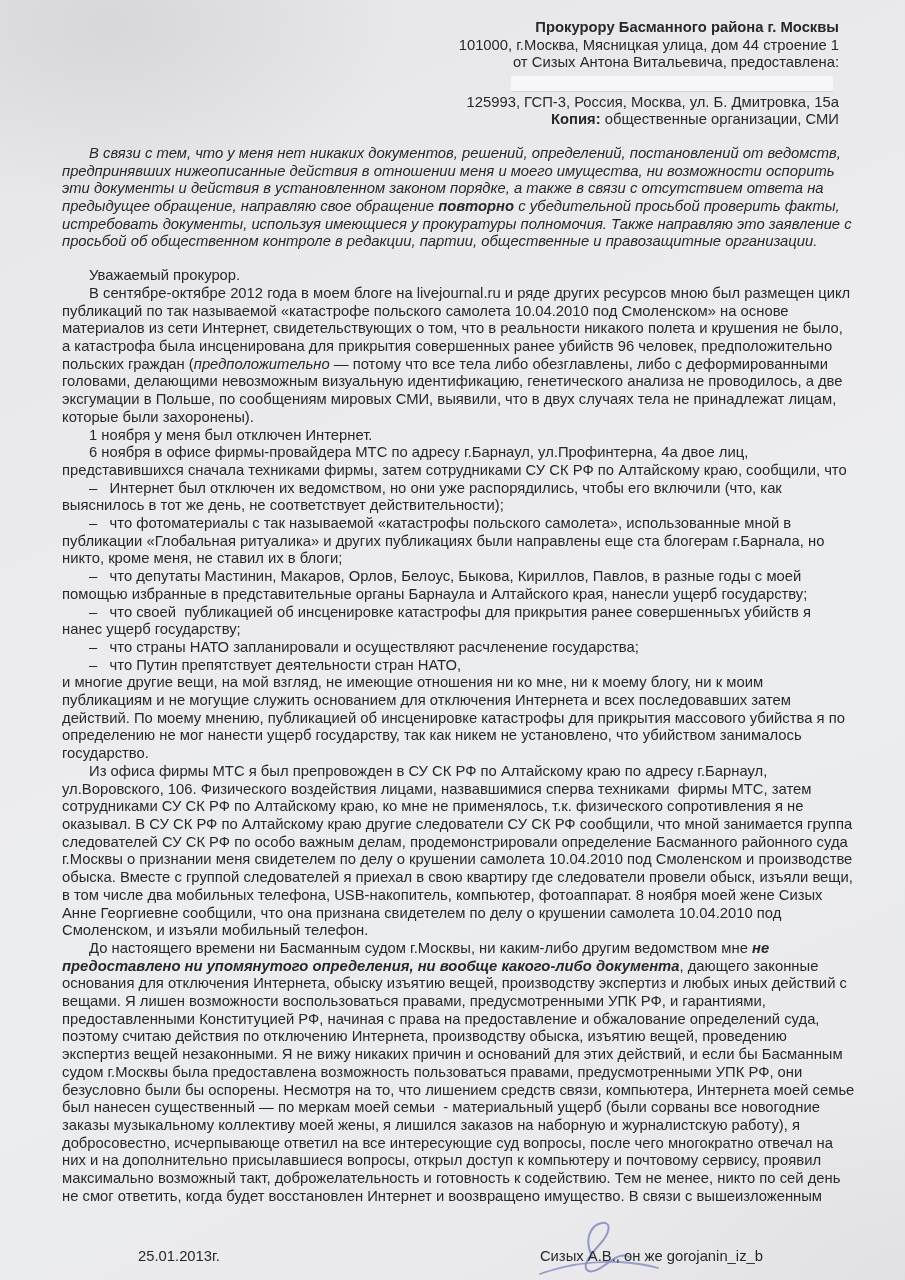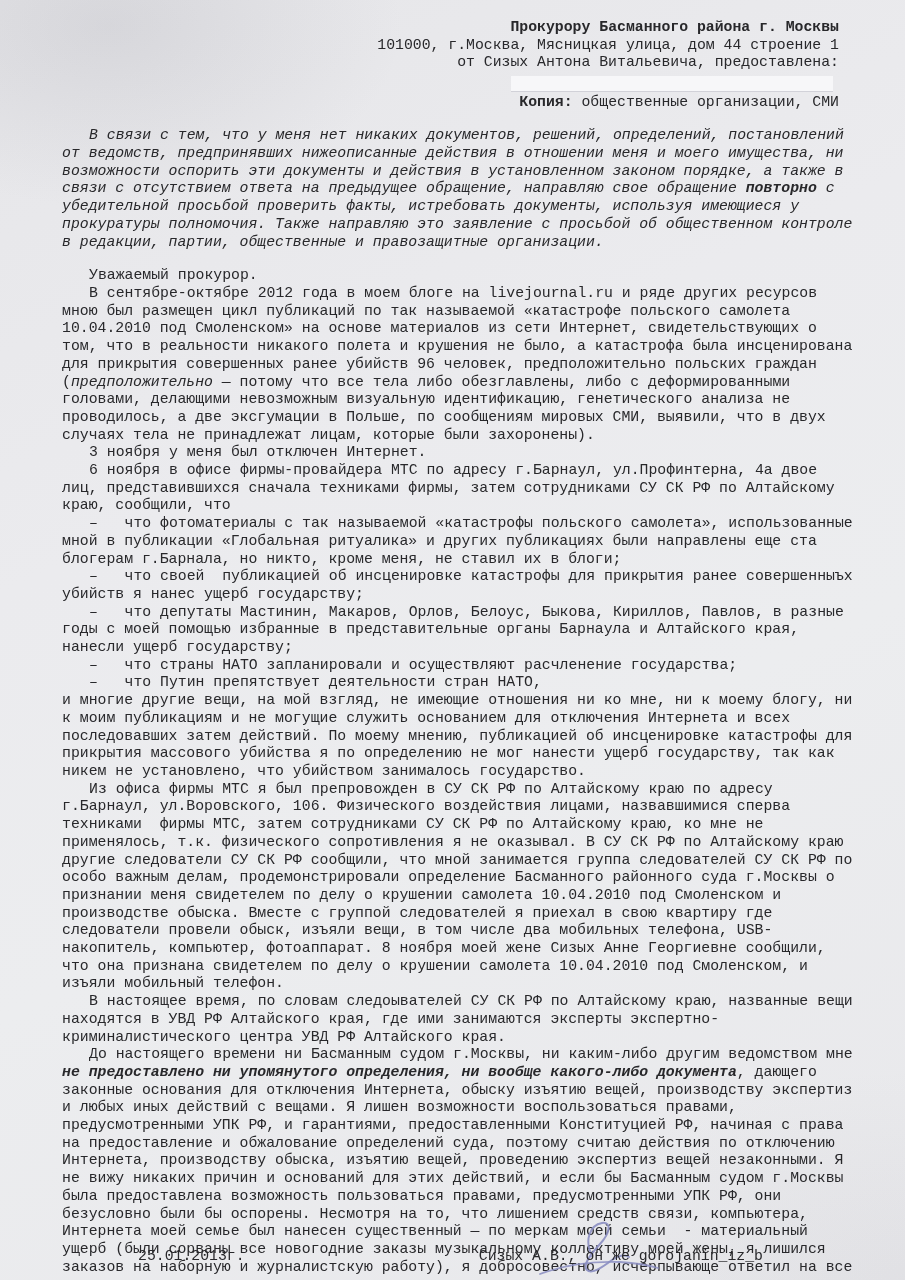--- a/index.html
+++ b/index.html
@@ -1,21 +1,21 @@
 <!DOCTYPE html>
 <html><head>
 <meta charset="utf-8">
 <style>
   html,body{margin:0;padding:0;background:#777;}
   .page{
     position:relative;
     width:905px;height:1280px;
     margin:0 auto;
     overflow:hidden;
-    font-family:Liberation Mono, monospace;
+    font-family:Liberation Sans, sans-serif;
     color:#28282b;
     background:
       radial-gradient(ellipse 420px 260px at 12% 2%, rgba(150,150,160,0.20), rgba(150,150,160,0) 70%),
       radial-gradient(ellipse 500px 300px at 100% 100%, rgba(160,160,170,0.10), rgba(160,160,170,0) 70%),
       linear-gradient(155deg,#e6e6e9 0%,#ebebee 35%,#ecedef 60%,#e8e8eb 100%);
   }
   .content{
     position:absolute;left:62px;right:50px;top:0;bottom:0;
   }
   
@@ -56,37 +56,38 @@
 <body>
 
 <div class="page">
   <div class="content">
 
     <div class="letter-header">
         <div class="hline"><span class="b">Прокурору Басманного района г. Москвы</span></div>
         <div class="hline"><span>101000, г.Москва, Мясницкая улица, дом 44 строение 1</span></div>
         <div class="hline"><span>от Сизых Антона Витальевича, предоставлена:</span></div>
         <div class="redacted"></div>
+        <div class="hline"><span>125993, ГСП-3, Россия, Москва, ул. Б. Дмитровка, 15а</span></div>
         <div class="hline"><span class="b">Копия:</span><span> общественные организации, СМИ</span></div>
       </div>
 
     <div class="letter-body">
         <p class="gap-top"><span class="i">В связи с тем, что у меня нет никаких документов, решений, определений, постановлений от ведомств, предпринявших нижеописанные действия в отношении меня и моего имущества, ни возможности оспорить эти документы и действия в установленном законом порядке, а также в связи с отсутствием ответа на предыдущее обращение, направляю свое обращение </span><span class="b i">повторно</span><span class="i"> с убедительной просьбой проверить факты, истребовать документы, используя имеющиеся у прокуратуры полномочия. Также направляю это заявление с просьбой об общественном контроле в редакции, партии, общественные и правозащитные организации.</span></p>
         <p class="gap-top"><span>Уважаемый прокурор.</span></p>
         <p><span>В сентябре-октябре 2012 года в моем блоге на livejournal.ru и ряде других ресурсов мною был размещен цикл публикаций по так называемой «катастрофе польского самолета 10.04.2010 под Смоленском» на основе материалов из сети Интернет, свидетельствующих о том, что в реальности никакого полета и крушения не было, а катастрофа была инсценирована для прикрытия совершенных ранее убийств 96 человек, предположительно польских граждан (</span><span class="i">предположительно</span><span> — потому что все тела либо обезглавлены, либо с деформированными головами, делающими невозможным визуальную идентификацию, генетического анализа не проводилось, а две эксгумации в Польше, по сообщениям мировых СМИ, выявили, что в двух случаях тела не принадлежат лицам, которые были захоронены).</span></p>
-        <p><span>3 ноября у меня был отключен Интернет.</span></p>
+        <p><span>1 ноября у меня был отключен Интернет.</span></p>
         <p><span>6 ноября в офисе фирмы-провайдера МТС по адресу г.Барнаул, ул.Профинтерна, 4а двое лиц, представившихся сначала техниками фирмы, затем сотрудниками СУ СК РФ по Алтайскому краю, сообщили, что</span></p>
+        <p><span>–&nbsp;&nbsp;&nbsp;Интернет был отключен их ведомством, но они уже распорядились, чтобы его включили (что, как выяснилось в тот же день, не соответствует действительности);</span></p>
         <p><span>–&nbsp;&nbsp;&nbsp;что фотоматериалы с так называемой «катастрофы польского самолета», использованные мной в публикации «Глобальная ритуалика» и других публикациях были направлены еще ста блогерам г.Барнала, но никто, кроме меня, не ставил их в блоги;</span></p>
+        <p><span>–&nbsp;&nbsp;&nbsp;что депутаты Мастинин, Макаров, Орлов, Белоус, Быкова, Кириллов, Павлов, в разные годы с моей помощью избранные в представительные органы Барнаула и Алтайского края, нанесли ущерб государству;</span></p>
         <p><span>–&nbsp;&nbsp;&nbsp;что своей  публикацией об инсценировке катастрофы для прикрытия ранее совершенныъх убийств я нанес ущерб государству;</span></p>
-        <p><span>–&nbsp;&nbsp;&nbsp;что депутаты Мастинин, Макаров, Орлов, Белоус, Быкова, Кириллов, Павлов, в разные годы с моей помощью избранные в представительные органы Барнаула и Алтайского края, нанесли ущерб государству;</span></p>
         <p><span>–&nbsp;&nbsp;&nbsp;что страны НАТО запланировали и осуществляют расчленение государства;</span></p>
         <p><span>–&nbsp;&nbsp;&nbsp;что Путин препятствует деятельности стран НАТО,</span></p>
         <p class="noindent"><span>и многие другие вещи, на мой взгляд, не имеющие отношения ни ко мне, ни к моему блогу, ни к моим публикациям и не могущие служить основанием для отключения Интернета и всех последовавших затем действий. По моему мнению, публикацией об инсценировке катастрофы для прикрытия массового убийства я по определению не мог нанести ущерб государству, так как никем не установлено, что убийством занималось государство.</span></p>
         <p><span>Из офиса фирмы МТС я был препровожден в СУ СК РФ по Алтайскому краю по адресу г.Барнаул, ул.Воровского, 106. Физического воздействия лицами, назвавшимися сперва техниками  фирмы МТС, затем сотрудниками СУ СК РФ по Алтайскому краю, ко мне не применялось, т.к. физического сопротивления я не оказывал. В СУ СК РФ по Алтайскому краю другие следователи СУ СК РФ сообщили, что мной занимается группа следователей СУ СК РФ по особо важным делам, продемонстрировали определение Басманного районного суда г.Москвы о признании меня свидетелем по делу о крушении самолета 10.04.2010 под Смоленском и производстве обыска. Вместе с группой следователей я приехал в свою квартиру где следователи провели обыск, изъяли вещи, в том числе два мобильных телефона, USB-накопитель, компьютер, фотоаппарат. 8 ноября моей жене Сизых Анне Георгиевне сообщили, что она признана свидетелем по делу о крушении самолета 10.04.2010 под Смоленском, и изъяли мобильный телефон.</span></p>
-        <p><span>В настоящее время, по словам следоывателей СУ СК РФ по Алтайскому краю, названные вещи находятся в УВД РФ Алтайского края, где ими занимаются эксперты экспертно-криминалистического центра УВД РФ Алтайского края.</span></p>
         <p><span>До настоящего времени ни Басманным судом г.Москвы, ни каким-либо другим ведомством мне </span><span class="b i">не предоставлено ни упомянутого определения, ни вообще какого-либо документа</span><span>, дающего законные основания для отключения Интернета, обыску изъятию вещей, производству экспертиз и любых иных действий с вещами. Я лишен возможности воспользоваться правами, предусмотренными УПК РФ, и гарантиями, предоставленными Конституцией РФ, начиная с права на предоставление и обжалование определений суда, поэтому считаю действия по отключению Интернета, производству обыска, изъятию вещей, проведению экспертиз вещей незаконными. Я не вижу никаких причин и оснований для этих действий, и если бы Басманным судом г.Москвы была предоставлена возможность пользоваться правами, предусмотренными УПК РФ, они безусловно были бы оспорены. Несмотря на то, что лишением средств связи, компьютера, Интернета моей семье был нанесен существенный — по меркам моей семьи  - материальный ущерб (были сорваны все новогодние заказы музыкальному коллективу моей жены, я лишился заказов на наборную и журналистскую работу), я добросовестно, исчерпывающе ответил на все интересующие суд вопросы, после чего многократно отвечал на них и на дополнительно присылавшиеся вопросы, открыл доступ к компьютеру и почтовому сервису, проявил максимально возможный такт, доброжелательность и готовность к содействию. Тем не менее, никто по сей день не смог ответить, когда будет восстановлен Интернет и воозвращено имущество. В связи с вышеизложенным</span></p>
       </div>
 
     <div class="letter-footer">
       <span class="footer-date">25.01.2013г.</span>
       <span class="signature">
         <svg width="132" height="62" viewBox="0 0 132 62">
           <path d="M60,36 C52,20 58,5 70,3 C80,1.5 78,13 68,24 C59,34 50,45 55,50 C60,55 72,46 80,40 C86,36 92,34 97,37" fill="none" stroke="#8b8ec2" stroke-width="2" stroke-linecap="round" opacity="0.9"></path>
           <path d="M8,54 C32,45 62,41 88,42 C103,43 116,45 126,48" fill="none" stroke="#8b8ec2" stroke-width="1.8" stroke-linecap="round" opacity="0.85"></path>
         </svg>

